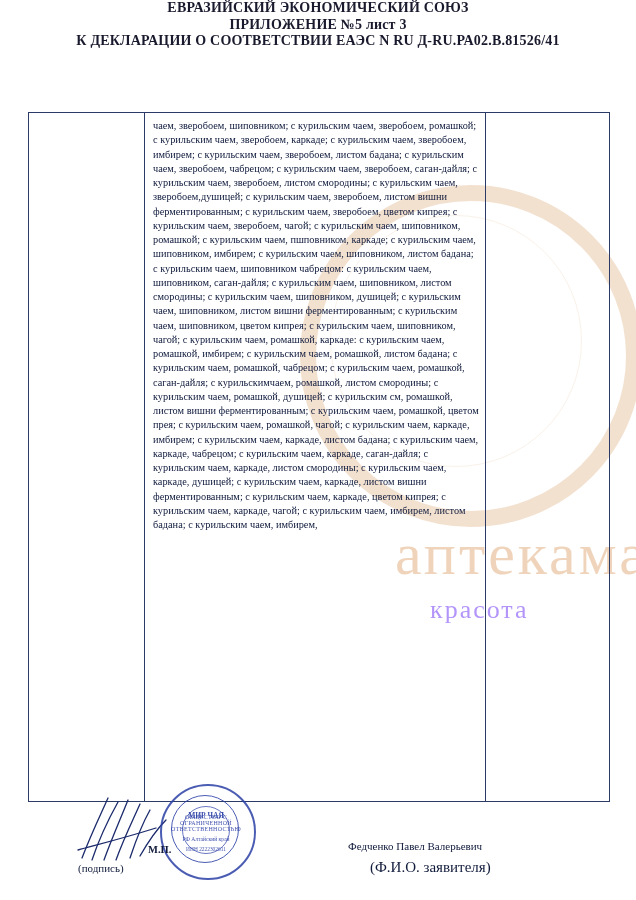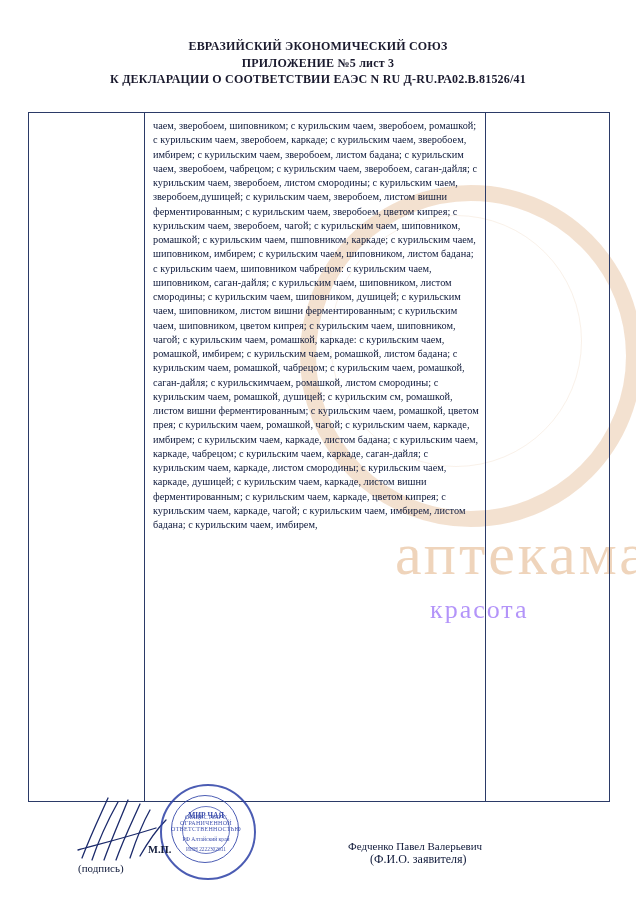--- a/index.html
+++ b/index.html
@@ -73,23 +73,22 @@
     color: #8b5cf6;
     opacity: 0.65;
     white-space: nowrap;
   }
 
   
   .doc-header {
     position: relative;
     z-index: 3;
     text-align: center;
-    padding-top: 38px;
     font-weight: bold;
-    font-size: 12px;
+    font-size: 14px;
     line-height: 16.5px;
     letter-spacing: 0.2px;
   }
   .doc-header div { white-space: nowrap; }
 
   
   .table-wrap {
     position: absolute;
     left: 28px;
     top: 112px;
@@ -149,22 +148,22 @@
   .applicant-name {
     position: absolute;
     left: 348px;
     top: 40px;
     font-size: 11px;
     color: #101a3a;
   }
   .applicant-role {
     position: absolute;
     left: 370px;
-    top: 52px;
-    font-size: 12px;
+    top: 59px;
+    font-size: 15px;
     color: #101a3a;
   }
 
   
   .signature-mark {
     position: absolute;
     left: 70px;
     top: -20px;
     width: 120px;
     height: 90px;

